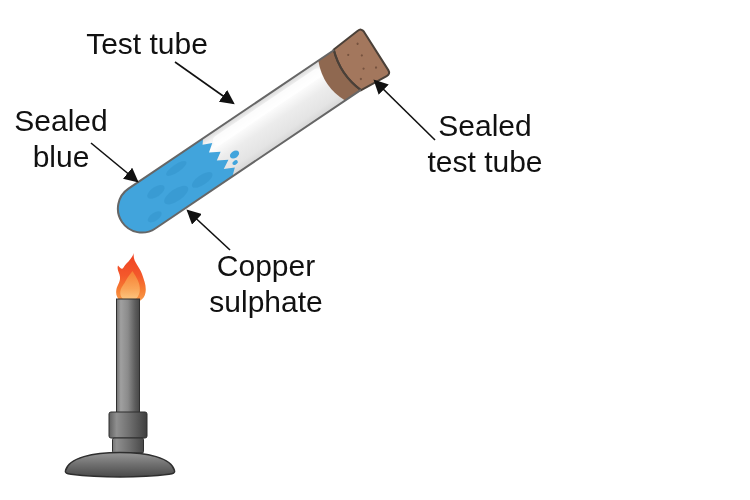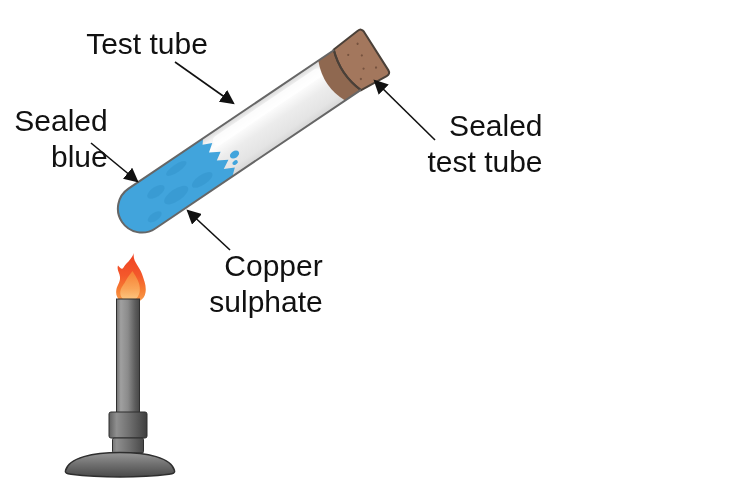--- a/index.html
+++ b/index.html
@@ -9,21 +9,21 @@
     background:#fff;
     overflow:hidden;
     font-family:"Liberation Sans", sans-serif;
   }
   #diagram-svg{position:absolute;left:0;top:0;}
   .lbl{
     position:absolute;
     transform:translateX(-50%);
     font-size:30px;
     line-height:36px;
-    text-align:right;
+    text-align:center;
     white-space:pre-line;
     color:#111;
     user-select:none;
   }
   #lbl-test-tube{left:147px;top:26px;}
   #lbl-bright-blue{left:61px;top:103px;}
   #lbl-sealed{left:485px;top:108px;}
   #lbl-copper{left:266px;top:248px;}
 </style>
 </head>

